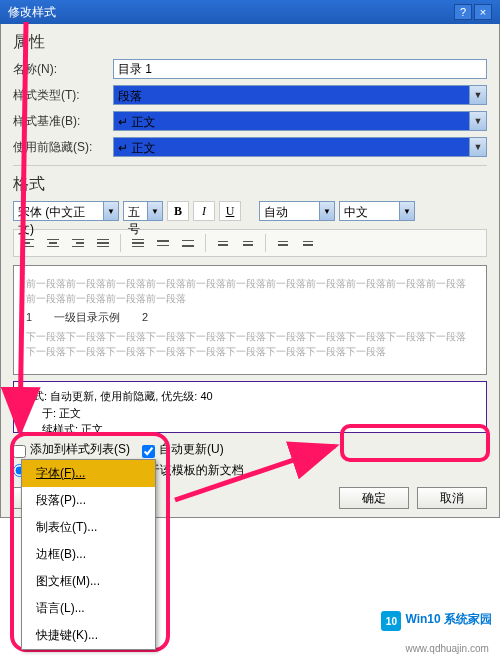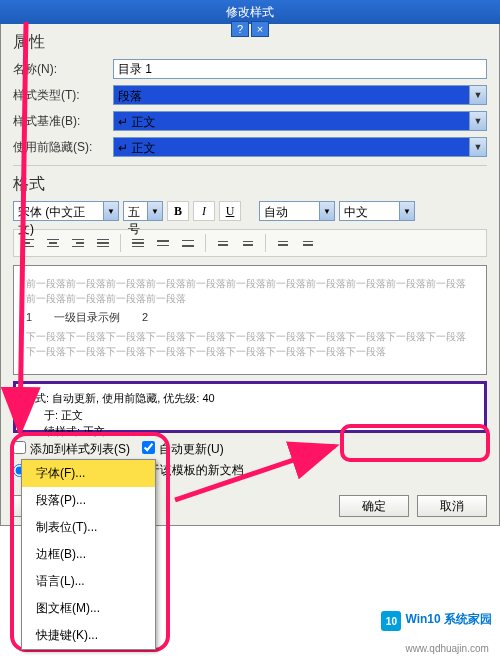--- a/index.html
+++ b/index.html
@@ -1,18 +1,18 @@
 <!DOCTYPE html>
 <html><head>
   <meta charset="utf-8">
   <style>
     * { box-sizing: border-box; margin: 0; padding: 0; }
     body { font-family: "Microsoft YaHei", SimSun, sans-serif; font-size: 12px; background: #fff; width: 500px; height: 658px; overflow: hidden; position: relative; }
     
-    .titlebar { background: linear-gradient(to bottom, #2a6fd4, #1e5bb8); color: #fff; padding: 4px 8px; display: flex; align-items: center; height: 24px; flex-direction: column; }
+    .titlebar { background: linear-gradient(to bottom, #2a6fd4, #1e5bb8); color: #fff; padding: 4px 8px; display: flex; align-items: center; height: 24px; }
     .titlebar-text { flex: 1; font-size: 12px; }
     .titlebar-btns { display: flex; gap: 2px; }
     .titlebar-btn { width: 18px; height: 16px; background: #3a7ee0; border: 1px solid #1a4a9a; display: flex; align-items: center; justify-content: center; font-size: 11px; cursor: pointer; }
     
     .dialog-body { background: #f0f0eb; padding: 8px 12px; border: 1px solid #888; border-top: none; }
     
     .section-title { font-size: 16px; margin-bottom: 6px; color: #333; }
     
     .form-row { display: flex; align-items: center; margin-bottom: 6px; }
     .form-label { width: 100px; font-size: 12px; color: #333; }
@@ -34,35 +34,35 @@
     .para-toolbar { display: flex; align-items: center; gap: 3px; margin-bottom: 8px; border: 1px solid #ccc; padding: 3px; background: #f8f8f5; }
     .pt-btn { width: 22px; height: 20px; border: 0px solid transparent; display: flex; align-items: center; justify-content: center; cursor: pointer; }
     .pt-sep { width: 1px; height: 18px; background: #ccc; margin: 0 3px; }
     .align-lines { display: flex; flex-direction: column; gap: 2px; }
     .aline { height: 1.5px; background: #555; }
     
     .preview-box { border: 1px solid #888; background: #fff; padding: 10px 12px; height: 110px; overflow: hidden; margin-bottom: 6px; }
     .preview-gray { color: #aaa; font-size: 10px; line-height: 1.5; }
     .preview-main { color: #333; font-size: 11px; margin: 4px 0; }
     
-    .desc-box { border: 3px solid #4c1d95; background: #fff; padding: 6px 8px; font-size: 11px; line-height: 1.5; margin-bottom: 8px; height: 52px; }
+    .desc-box { border: 1px solid #4c1d95; background: #fff; padding: 6px 8px; font-size: 11px; line-height: 1.5; margin-bottom: 8px; height: 52px; }
     
     .options-row { display: flex; align-items: center; gap: 12px; margin-bottom: 4px; font-size: 12px; }
-    .chk { display: flex; align-items: flex-start; gap: 4px; }
+    .chk { display: flex; align-items: flex-end; gap: 4px; }
     .chk input { width: 13px; height: 13px; }
     .rad { display: flex; align-items: center; gap: 4px; }
     
-    .bottom-btns { display: flex; align-items: center; margin-top: 16px; }
+    .bottom-btns { display: flex; align-items: center; margin-top: 8px; }
     .format-btn { height: 22px; padding: 2px 8px; border: 1px solid #888; background: linear-gradient(to bottom, #fff, #e8e8e4); cursor: pointer; font-size: 12px; display: flex; align-items: center; gap: 4px; }
     .spacer { flex: 1; }
     .dlg-btn { width: 70px; height: 22px; border: 1px solid #888; background: linear-gradient(to bottom, #fff, #e8e8e4); cursor: pointer; font-size: 12px; margin-left: 8px; }
     
     .dropdown-menu { position: absolute; left: 21px; top: 459px; width: 135px; background: #fff; border: 1px solid #888; box-shadow: 2px 2px 4px rgba(0,0,0,0.3); z-index: 10; }
     .menu-item { padding: 5px 14px; font-size: 12px; cursor: pointer; }
-    .menu-item.highlighted { background: #fde047; }
+    .menu-item.highlighted { background: #eab308; text-decoration: underline; }
     
     .highlight-box { position: absolute; border: 4px solid #ff1464; border-radius: 16px; pointer-events: none; z-index: 5; }
     .box1 { left: 10px; top: 432px; width: 160px; height: 220px; }
     .box2 { left: 340px; top: 424px; width: 150px; height: 38px; border-radius: 10px; }
     
     .arrow-svg { position: absolute; pointer-events: none; z-index: 6; }
     
     .watermark { position: absolute; right: 8px; bottom: 4px; font-size: 12px; color: #888; display: flex; gap: 4px; z-index: 2; }
     .wm-icon { width: 20px; height: 20px; background: #00a0e0; border-radius: 3px; color: #fff; display: flex; align-items: center; justify-content: center; font-weight: bold; font-size: 10px; }
     .wm-text { color: #0078d4; font-weight: bold; }
@@ -263,22 +263,22 @@
     <button class="dlg-btn">确定</button>
     <button class="dlg-btn">取消</button>
   </div>
 </div>
 
 <div class="dropdown-menu">
   <div class="menu-item highlighted">字体(F)...</div>
   <div class="menu-item">段落(P)...</div>
   <div class="menu-item">制表位(T)...</div>
   <div class="menu-item">边框(B)...</div>
+  <div class="menu-item">图文框(M)...</div>
   <div class="menu-item">语言(L)...</div>
-  <div class="menu-item">图文框(M)...</div>
   <div class="menu-item">快捷键(K)...</div>
 
 </div>
 
 <div class="highlight-box box1"></div>
 <div class="highlight-box box2"></div>
 
 <svg class="arrow-svg" style="left:0;top:0;width:500px;height:658px">
   <defs>
     <marker id="arrowhead" markerWidth="10" markerHeight="8" refX="9" refY="4" orient="auto">

